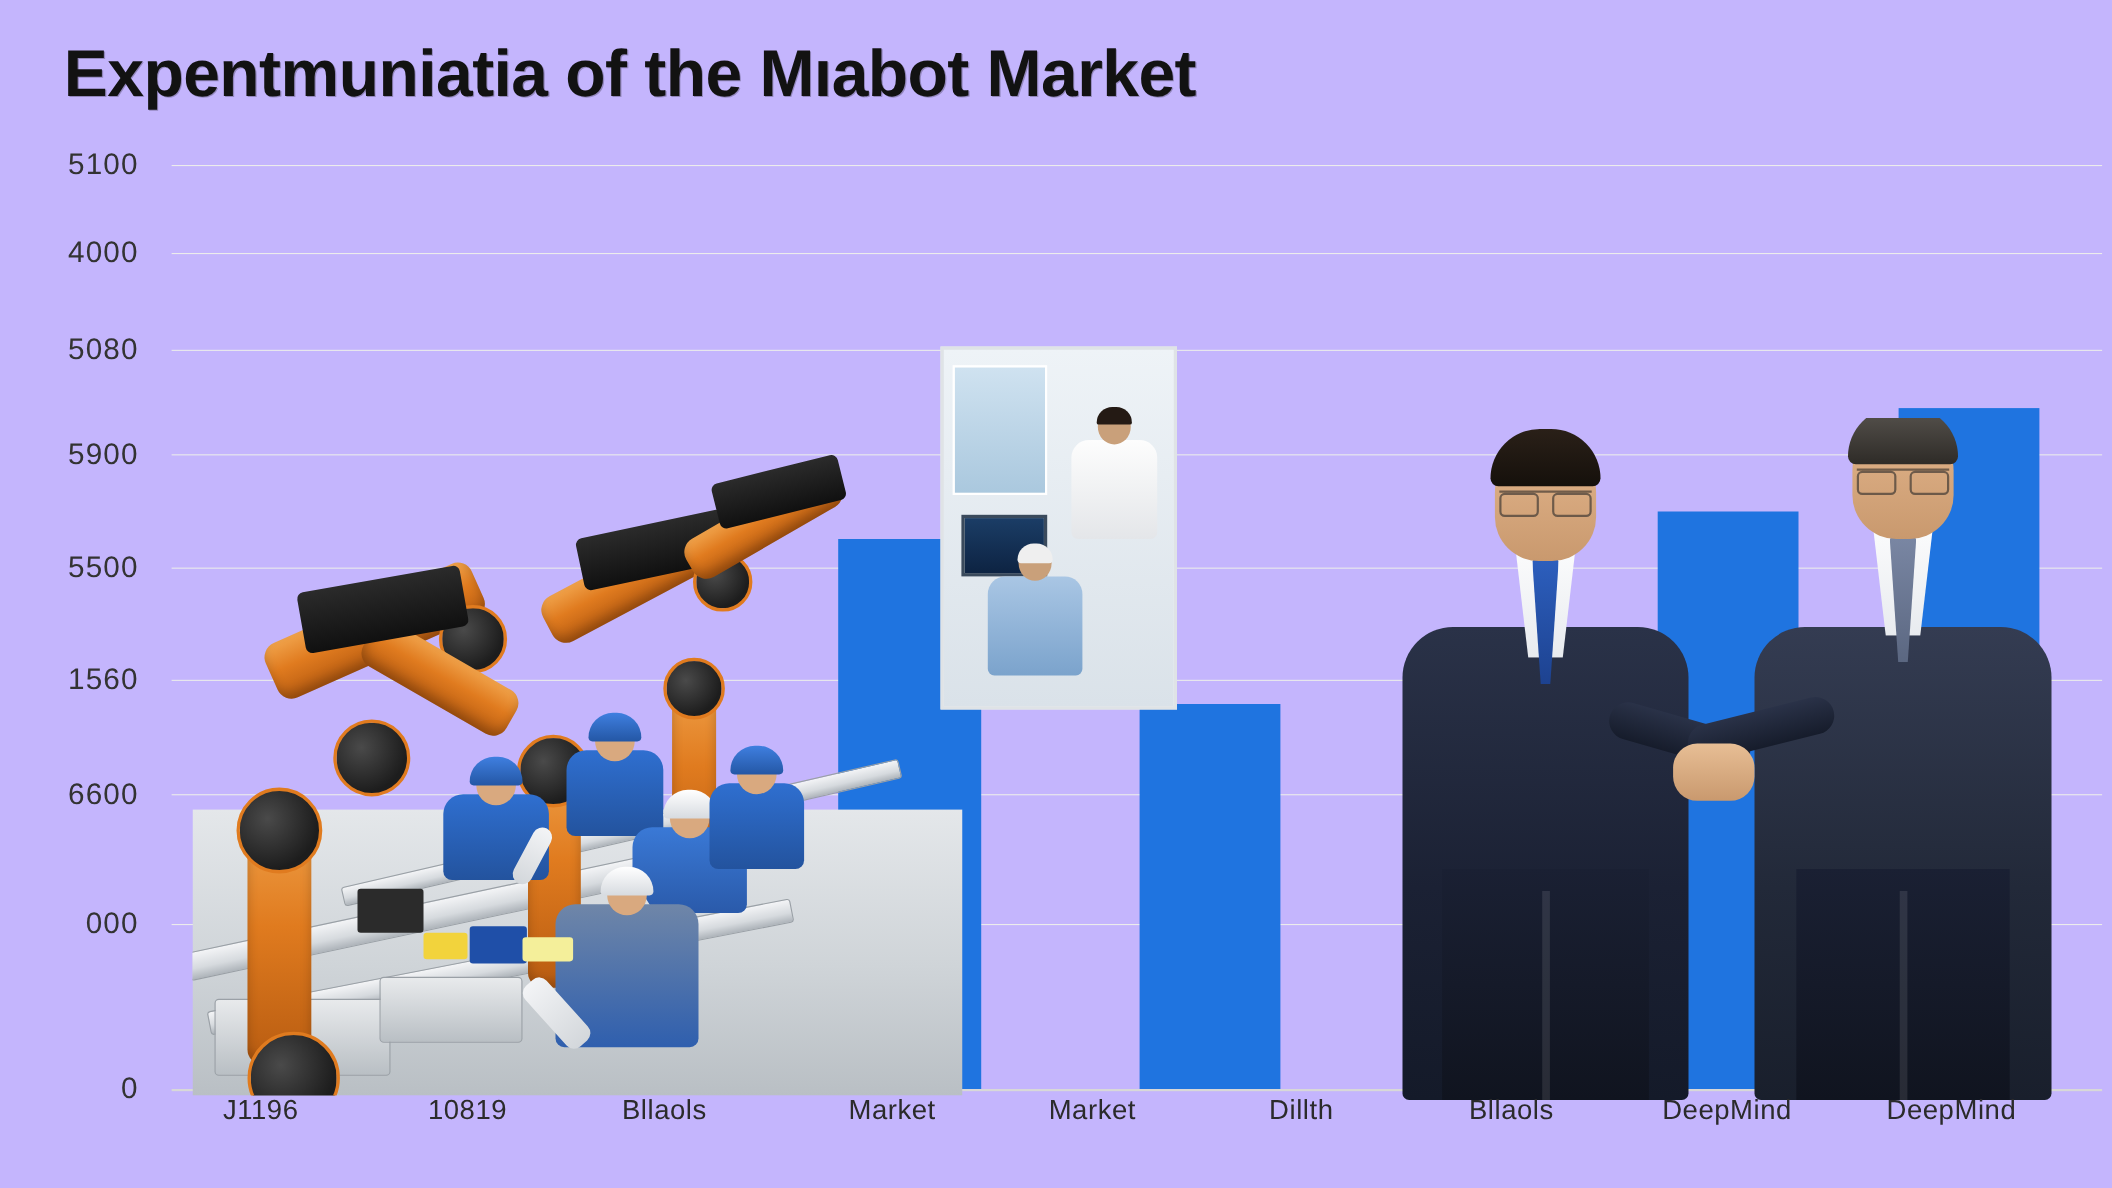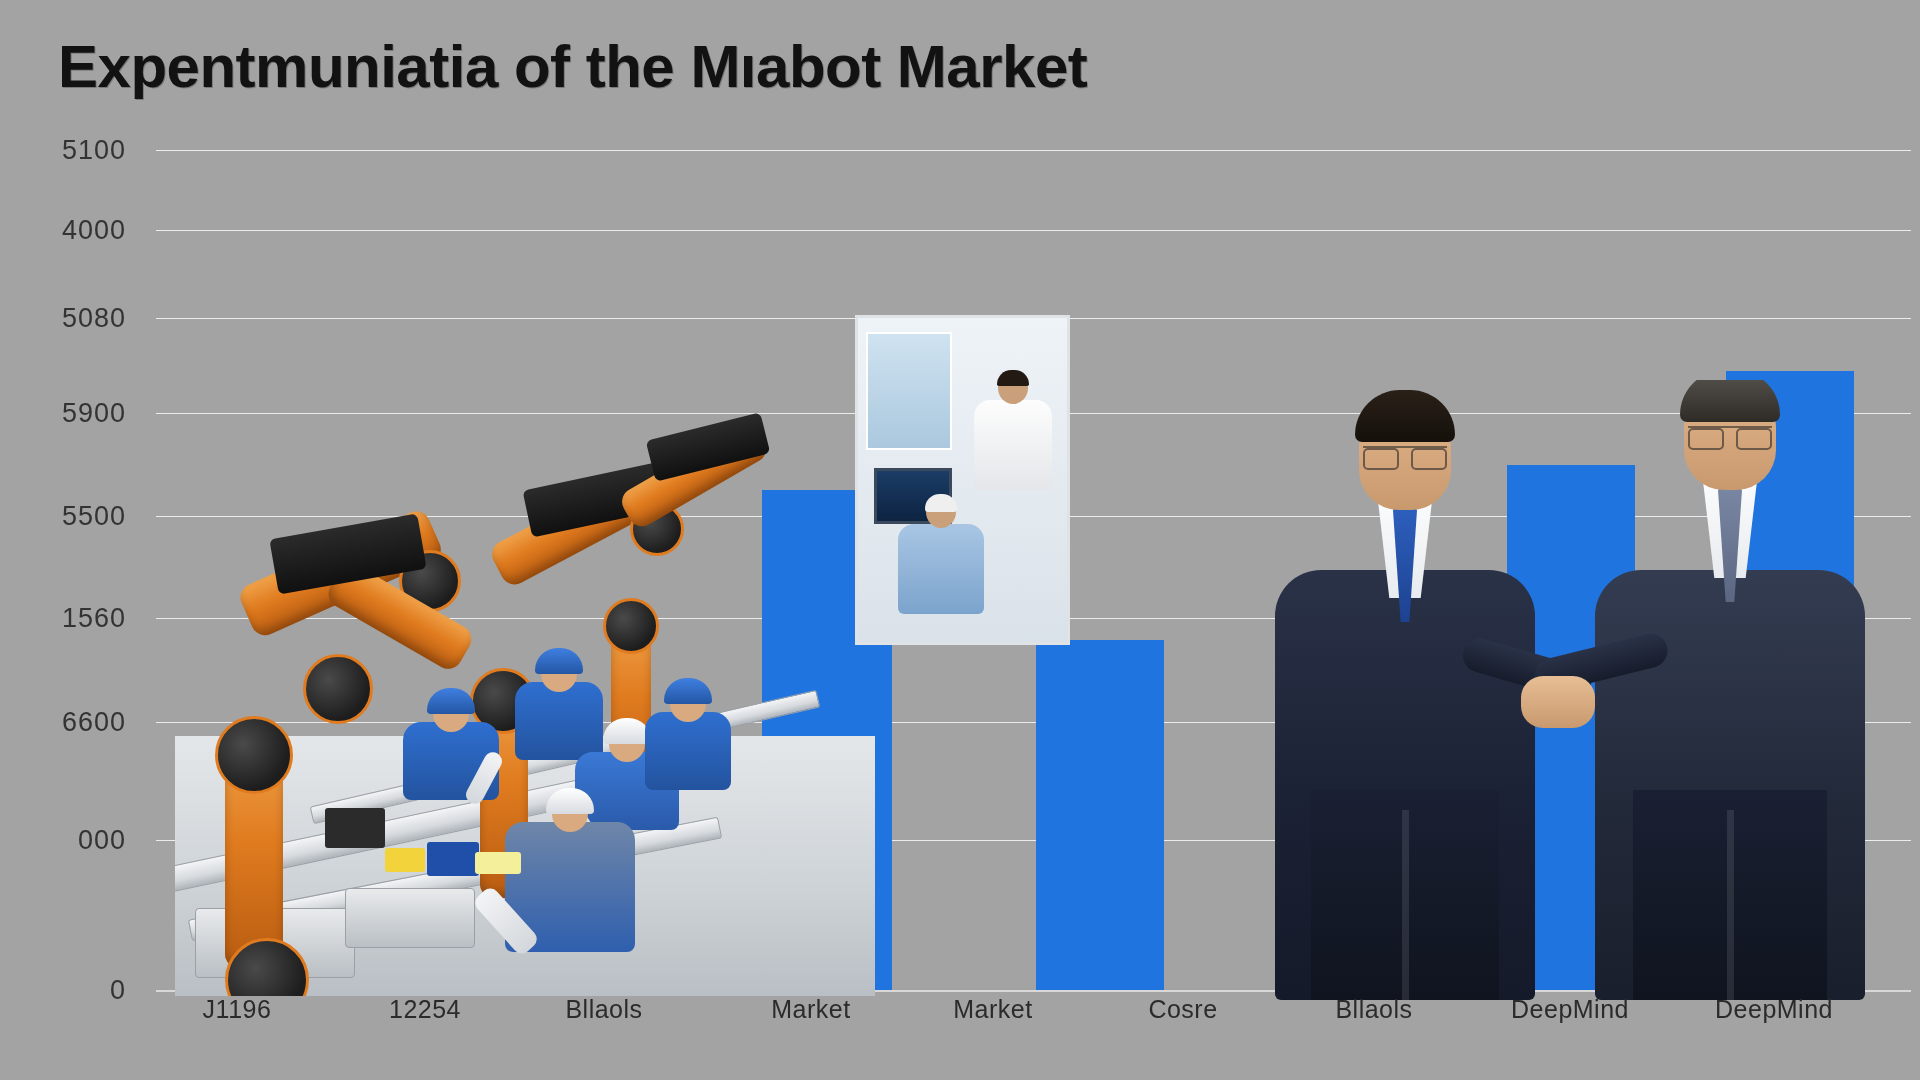--- a/index.html
+++ b/index.html
@@ -9,21 +9,21 @@
     width: 1920px; height: 1080px;
     background: #ffffff;
     font-family: "Liberation Sans", sans-serif;
     overflow: hidden;
   }
 
   #stage {
     position: relative;
     width: 1920px;
     height: 1080px;
-    background: #a3a3a3;
+    background: #c4b5fd;
   }
 
   
   #chart-title {
     position: absolute;
     left: 58px;
     top: 32px;
     font-size: 60px;
     font-weight: 700;
     letter-spacing: -0.5px;
@@ -431,23 +431,23 @@
         <div class="m-glasses"></div>
         <div class="m-arm" style="left:-62px; top:286px; width:136px; transform:rotate(-14deg);"></div>
       </div>
 
       <div class="m-hand" style="left:266px; top:296px;"></div>
     </div>
   </div>
 
   <div id="xaxis">
     <div class="xtick" style="left:97px;">J1196</div>
-    <div class="xtick" style="left:285px;">12254</div>
+    <div class="xtick" style="left:285px;">10819</div>
     <div class="xtick" style="left:464px;">Bllaols</div>
     <div class="xtick" style="left:671px;">Market</div>
     <div class="xtick" style="left:853px;">Market</div>
-    <div class="xtick" style="left:1043px;">Cosre</div>
+    <div class="xtick" style="left:1043px;">Dillth</div>
     <div class="xtick" style="left:1234px;">Bllaols</div>
     <div class="xtick" style="left:1430px;">DeepMind</div>
     <div class="xtick" style="left:1634px;">DeepMind</div>
   </div>
 
 </div>
 
 </body></html>

